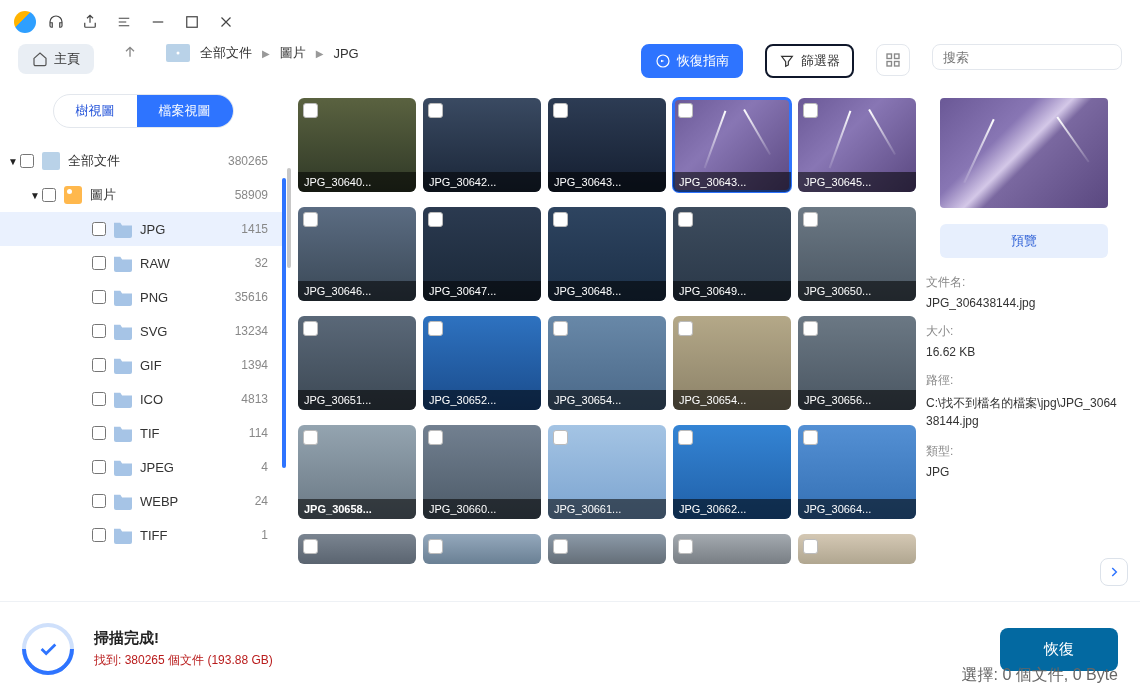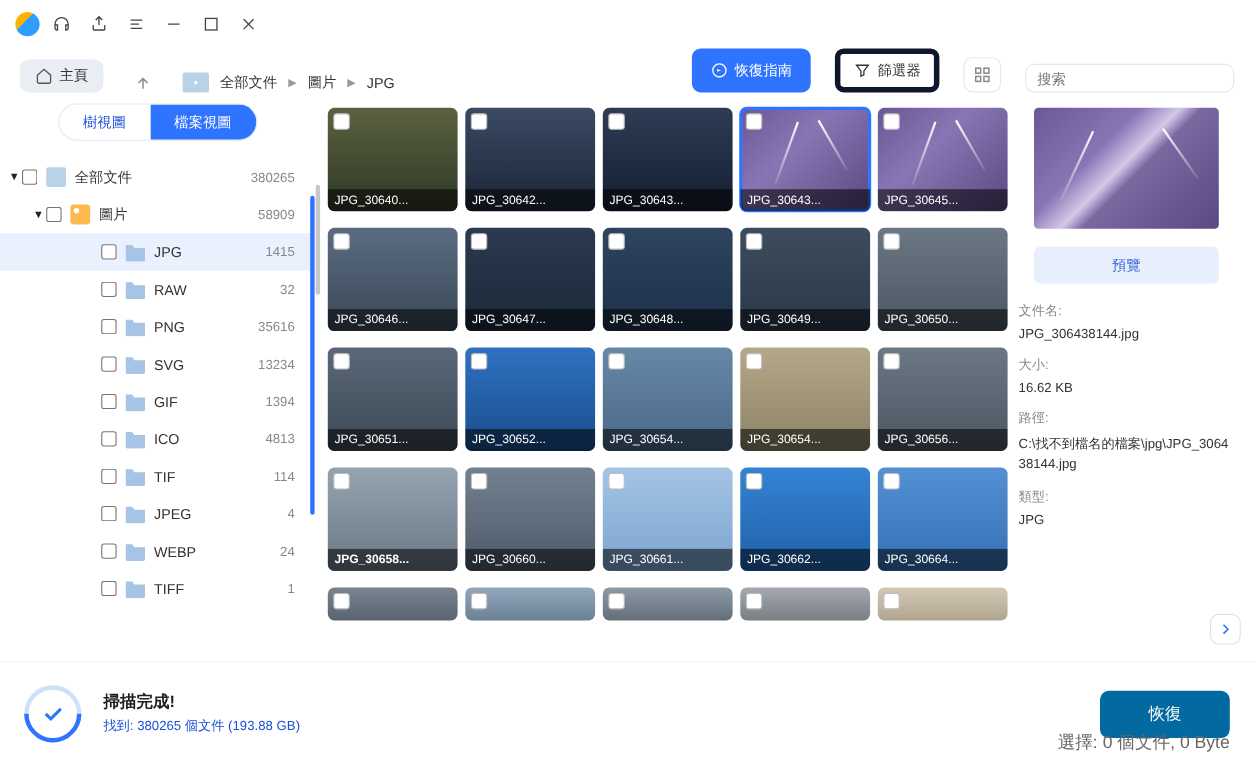--- a/index.html
+++ b/index.html
@@ -3,29 +3,29 @@
 <meta charset="utf-8">
 <style>
 * { margin:0; padding:0; box-sizing:border-box; font-family:"Microsoft YaHei","PingFang TC",-apple-system,sans-serif; }
 body { width:1140px; height:696px; background:#fff; overflow:hidden; position:relative; }
 .titlebar { height:44px; display:flex; align-items:center; padding:0 14px; }
 .logo { width:22px; height:22px; border-radius:50%; background:linear-gradient(135deg,#ffb300 40%,#2e9fff 40%); margin-right:10px; }
 .app-title { font-size:14px; color:#222; font-weight:500; flex:1; }
 .win-icons { display:flex; gap:14px; }
 .win-icons span { width:20px; height:20px; display:flex; align-items:center; justify-content:center; color:#444; cursor:pointer; }
 .win-icons svg { width:18px; height:18px; stroke:#444; fill:none; stroke-width:1.6; }
-.toolbar { height:40px; display:flex; align-items:flex-end; padding:0 18px; gap:22px; }
+.toolbar { height:40px; display:flex; align-items:flex-start; padding:0 18px; gap:22px; }
 .home-btn { display:flex; align-items:center; gap:6px; background:#e9eef4; border-radius:8px; padding:6px 14px; font-size:13px; color:#333; cursor:pointer; }
 .up-btn { padding:0 6px; cursor:pointer; color:#888; }
 .bc { display:flex; align-items:center; gap:10px; font-size:13px; color:#333; }
 .bc-disk { width:24px; height:18px; background:#b9d2e8; border-radius:2px; position:relative; }
 .bc-disk::after{content:"";position:absolute;left:50%;top:50%;width:3px;height:3px;background:#fff;border-radius:50%;transform:translate(-50%,-50%);}
 .bc-sep { color:#999; font-size:10px; }
 .spacer { flex:1; }
-.pill { display:flex; align-items:center; gap:6px; border:5px solid #0f172a; border-radius:8px; padding:6px 12px; font-size:13px; cursor:pointer; color:#333; }
+.pill { display:flex; align-items:center; gap:6px; border:2px solid #0f172a; border-radius:8px; padding:6px 12px; font-size:13px; cursor:pointer; color:#333; }
 .pill.blue { background:#2e74ff; color:#fff; border-color:#2e74ff; }
 .pill svg { width:16px;height:16px;stroke:currentColor;fill:none;stroke-width:1.8; }
 .grid-btn { border:1px solid #e3e7ed; border-radius:8px; width:34px; height:32px; display:flex; align-items:center; justify-content:center; cursor:pointer; }
 .search-box { display:flex; align-items:center; border:1px solid #e3e7ed; border-radius:8px; padding:4px 10px; width:190px; }
 .search-box input { border:none; outline:none; font-size:13px; flex:1; }
 .search-box svg { width:16px;height:16px;stroke:#888;fill:none;stroke-width:2; }
 .main { display:flex; position:absolute; top:84px; left:0; right:0; bottom:95px; }
 .sidebar { width:286px; display:flex; flex-direction:column; padding-top:10px; position:relative; }
 .view-toggle { margin:0 auto 16px; display:flex; border:1px solid #e3e7ed; border-radius:18px; overflow:hidden; font-size:13px; }
 .view-toggle div { padding:7px 22px; cursor:pointer; color:#1d4ed8; }
@@ -58,21 +58,21 @@
 .pv-img::after{top:14px;right:34px;width:2px;height:55px;transform:rotate(-35deg);}
 .pv-btn { margin:16px auto 0; width:168px; text-align:center; background:#e7effd; color:#2e60d6; padding:8px 0; border-radius:6px; font-size:13px; cursor:pointer; }
 .pv-meta { margin-top:16px; font-size:12px; color:#333; display:flex; flex-direction:column; gap:5px; }
 .pv-meta .lbl { color:#888; }
 .pv-next { position:absolute; right:12px; bottom:110px; width:28px; height:28px; border:1px solid #dce2ea; border-radius:8px; display:flex; align-items:center; justify-content:center; color:#2e74ff; cursor:pointer; background:#fff;}
 .footer { position:absolute; left:0; right:0; bottom:0; height:95px; border-top:1px solid #eef1f5; display:flex; align-items:center; padding:0 22px; }
 .spin { width:52px;height:52px;border-radius:50%;border:4px solid #cfe0fb;position:relative;margin-right:20px;}
 .spin::after{content:"";position:absolute;inset:-4px;border-radius:50%;border:4px solid transparent;border-bottom-color:#2e74ff;border-right-color:#2e74ff;transform:rotate(45deg);}
 .spin svg{position:absolute;left:50%;top:50%;transform:translate(-50%,-50%);width:22px;height:22px;stroke:#2e74ff;fill:none;stroke-width:3;}
 .ft-txt .t1{font-size:15px;font-weight:600;color:#222;}
-.ft-txt .t2{font-size:12px;color:#1d4ed8;margin-top:4px;}
+.ft-txt .t2{font-size:12px;color:#b91c1c;margin-top:4px;}
 .recover-btn{margin-left:auto;background:#0369a1;color:#fff;font-size:15px;padding:12px 44px;border-radius:8px;cursor:pointer;}
 .sel-info{position:absolute;right:22px;bottom:10px;font-size:16px;color:#666;}
 .hscroll{position:absolute;left:287px;top:84px;width:4px;height:100px;background:#c7c7c7;border-radius:2px;}
 svg{display:block;}
 </style>
 </head>
 <body>
 
 <div class="titlebar">
   <div class="logo"></div>

